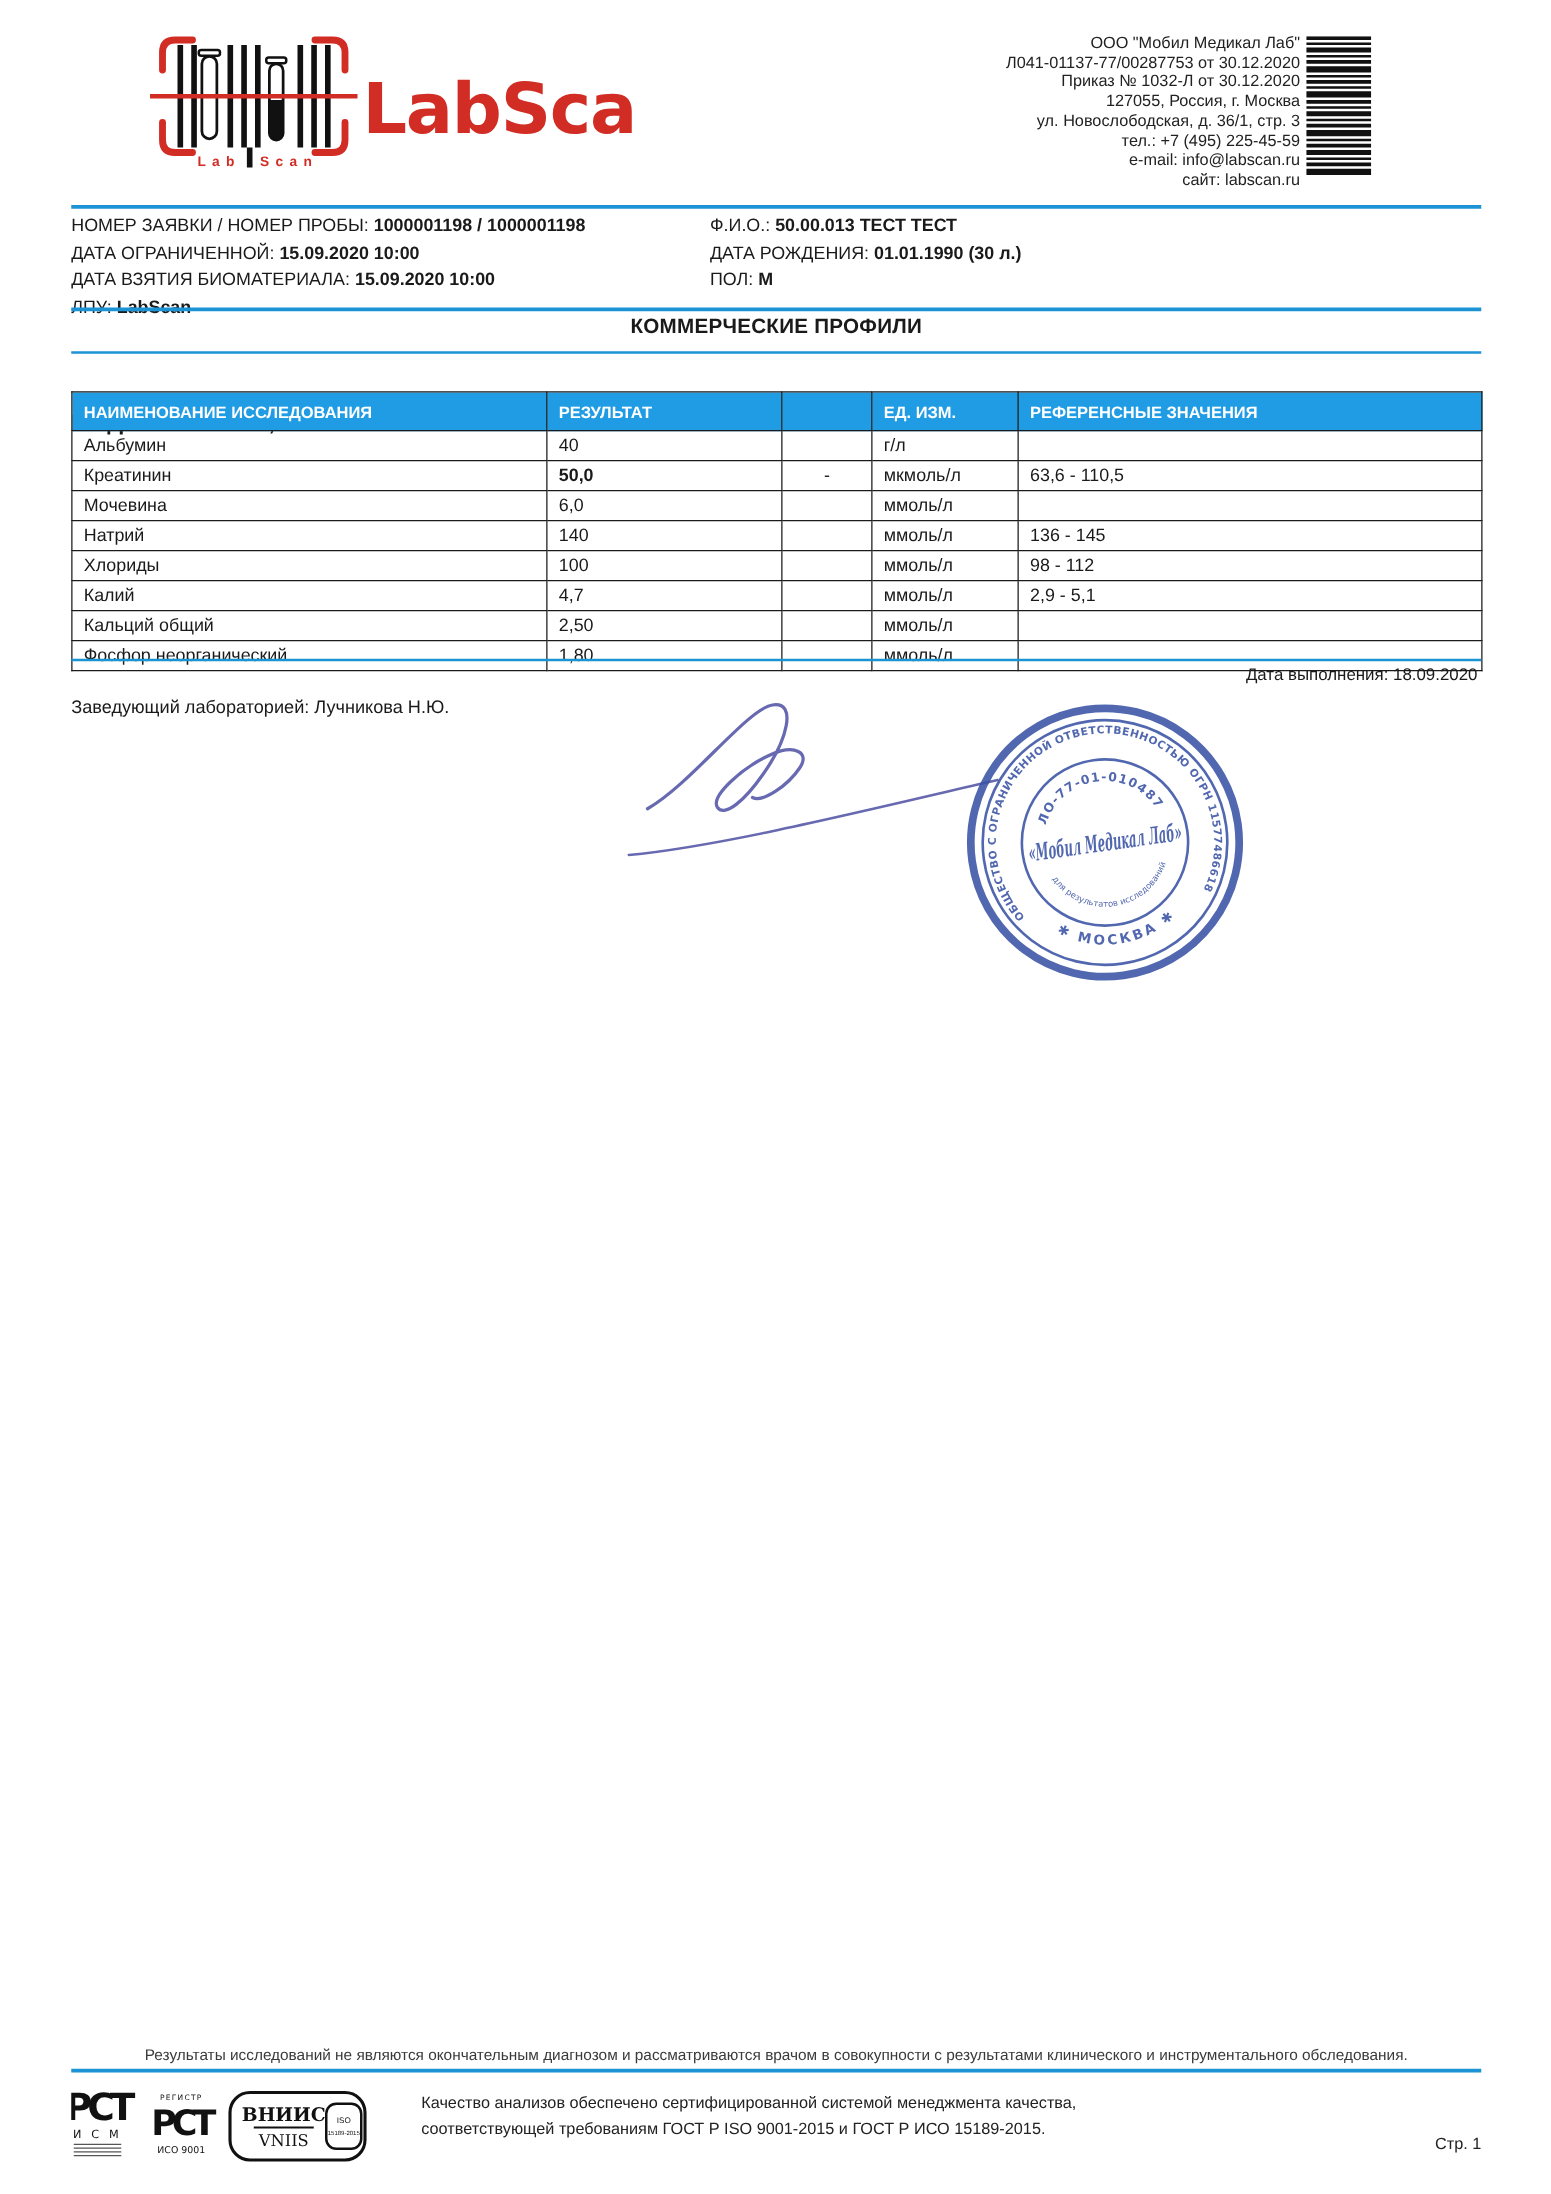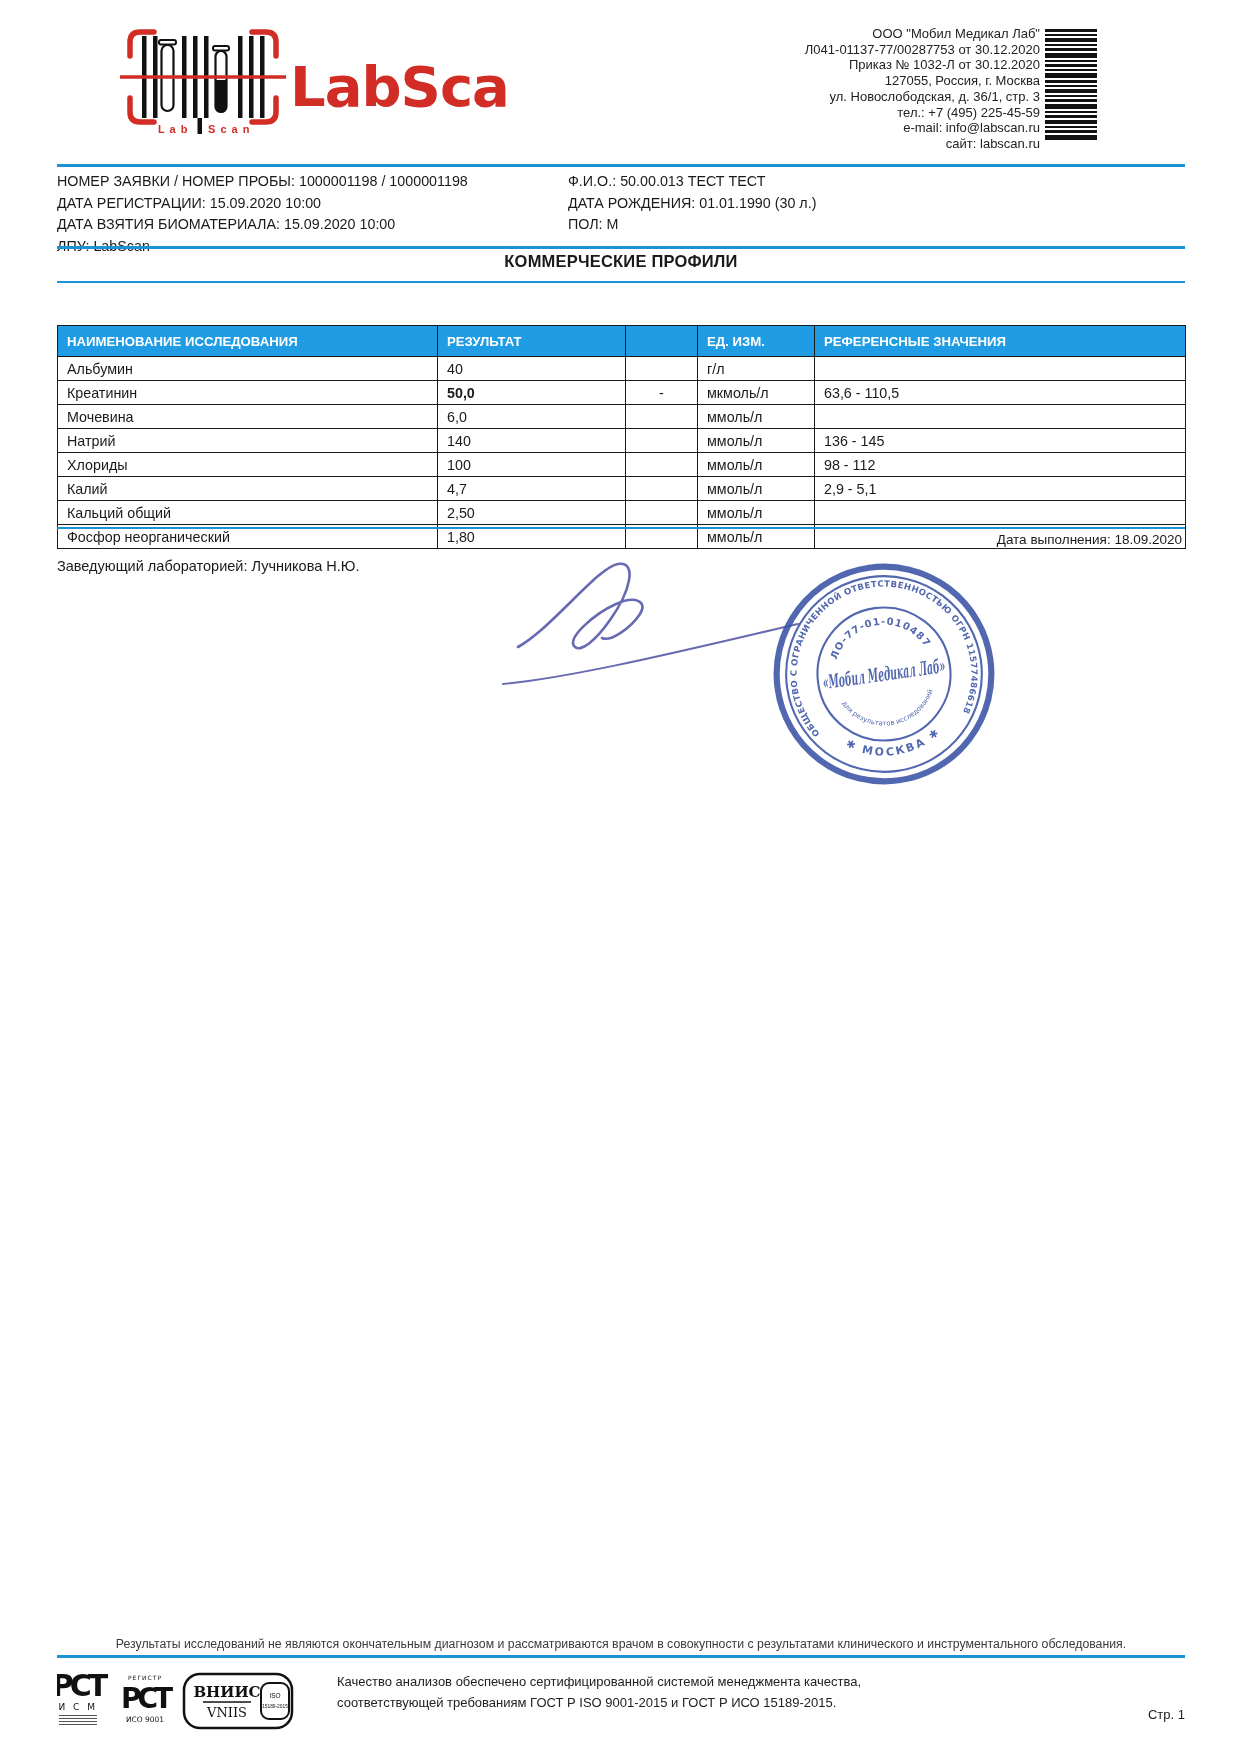--- a/index.html
+++ b/index.html
@@ -12,27 +12,27 @@
   #rule4{top:527px;height:2px;}
   #rule5{top:1655px;height:3px;}
 
   .logo-svg{position:absolute;left:118px;top:22px;}
   .company-info{position:absolute;top:26px;right:201px;text-align:right;
                 font-size:13px;line-height:15.7px;color:#222;}
   .barcode-svg{position:absolute;top:29px;right:144px;}
 
   .patient-left{position:absolute;left:57px;top:171px;font-size:14.3px;line-height:21.5px;}
   .patient-right{position:absolute;left:568px;top:171px;font-size:14.3px;line-height:21.5px;}
-  .info-row .val{font-weight:normal;}
+  .info-row .val{font-weight:bold;}
 
   .section-title{position:absolute;top:252px;left:57px;width:1128px;text-align:center;
                  font-size:16.5px;font-weight:bold;letter-spacing:.2px;}
   .profile-title{position:absolute;top:292px;left:57px;font-size:17.5px;font-weight:bold;margin-top:36px;}
 
-  table.results{position:absolute;top:313px;left:57px;width:1128px;border-collapse:collapse;table-layout:fixed;margin-top:12px;}
+  table.results{position:absolute;top:313px;left:57px;width:1128px;border-collapse:collapse;table-layout:fixed;}
   table.results th{background:#1f9ce4;color:#fff;font-size:13.2px;font-weight:bold;
                    text-align:left;padding:3px 9px;height:24px;border:1.6px solid #1b1b1b;}
   table.results td{font-size:14.3px;padding:1px 9px;height:21px;border:1.6px solid #1b1b1b;
                    white-space:nowrap;overflow:hidden;}
   table.results td.flag{text-align:center;}
   table.results td.bold{font-weight:bold;}
 
   .biomaterials{position:absolute;top:508px;left:57px;width:1128px;text-align:right;font-size:13.5px;}
   .exec-date{position:absolute;top:532px;left:54px;width:1128px;text-align:right;font-size:13.5px;}
   .lab-head{position:absolute;top:558px;left:57px;font-size:14.5px;}
@@ -126,21 +126,21 @@
   <div class="rule" id="rule1"></div>
 
   <div class="patient-left">
 
       <div class="info-row">
         <span class="lbl">НОМЕР ЗАЯВКИ / НОМЕР ПРОБЫ:</span>
         <span class="val">1000001198 / 1000001198</span>
       </div>
 
       <div class="info-row">
-        <span class="lbl">ДАТА РЕГИСТРАЦИИ:</span>
+        <span class="lbl">ДАТА ОГРАНИЧЕННОЙ:</span>
         <span class="val">15.09.2020 10:00</span>
       </div>
 
       <div class="info-row">
         <span class="lbl">ДАТА ВЗЯТИЯ БИОМАТЕРИАЛА:</span>
         <span class="val">15.09.2020 10:00</span>
       </div>
 
       <div class="info-row">
         <span class="lbl">ЛПУ:</span>

